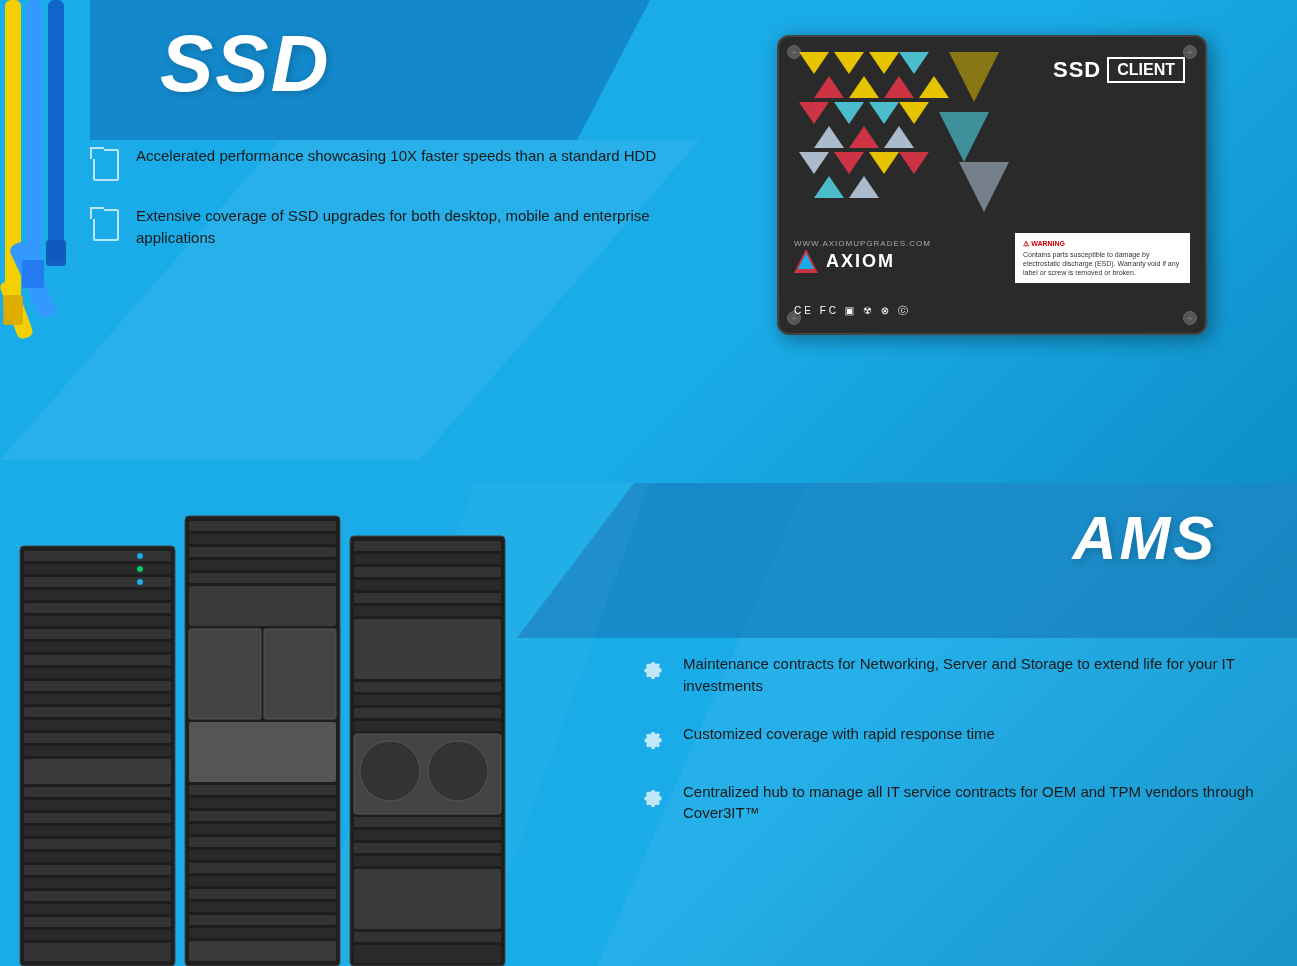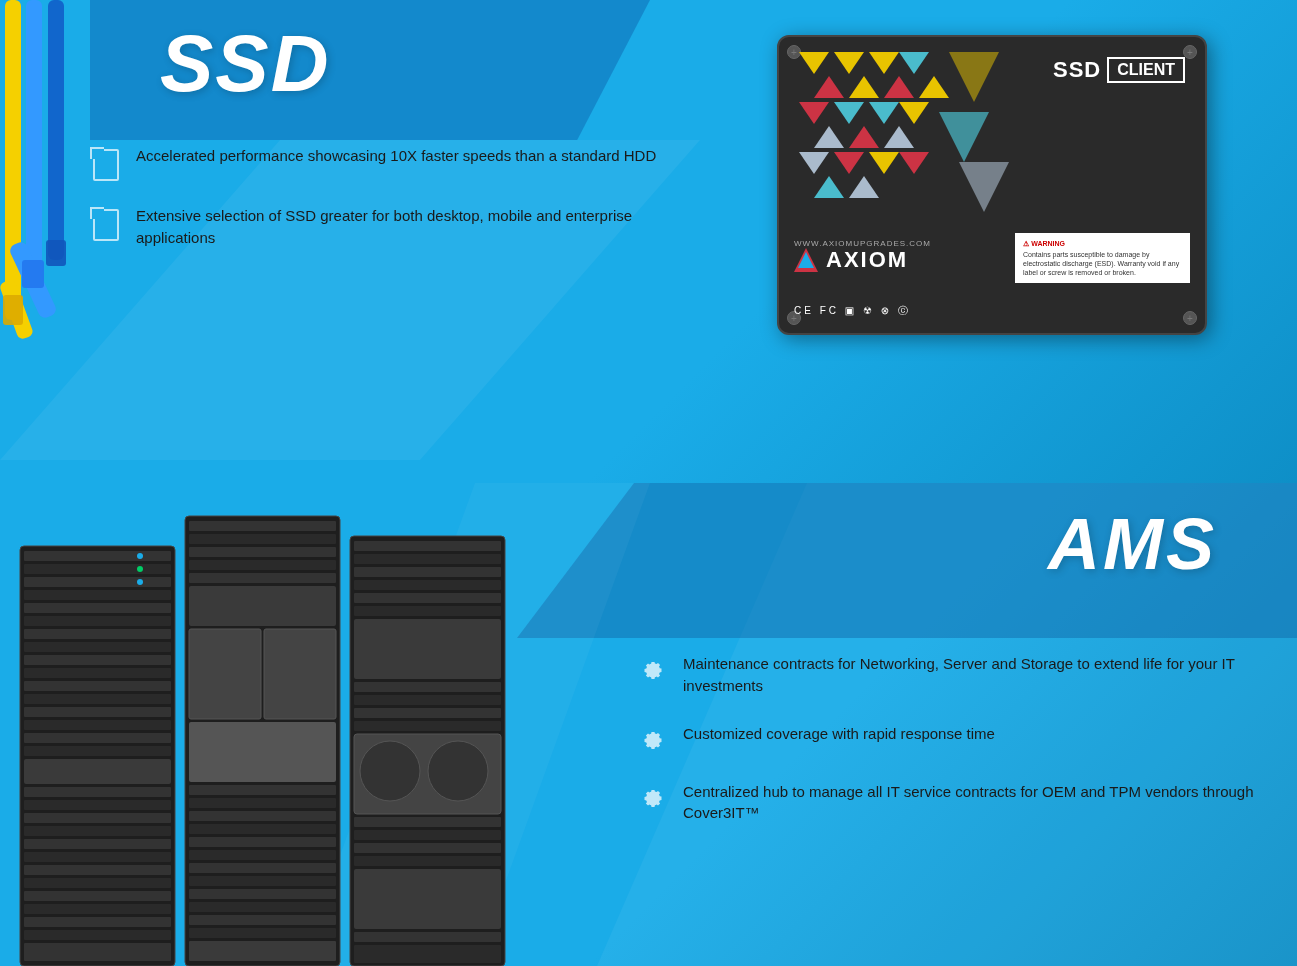--- a/index.html
+++ b/index.html
@@ -195,21 +195,21 @@
     
     .axiom-logo {
       position: absolute;
       bottom: 60px;
       left: 15px;
       display: flex;
       align-items: center;
       gap: 8px;
     }
     .axiom-text {
-      font-size: 22px;
+      font-size: 18px;
       font-weight: 900;
       color: white;
       letter-spacing: 2px;
     }
 
     
     .warning-label {
       position: absolute;
       bottom: 50px;
       right: 15px;
@@ -262,21 +262,21 @@
       width: 540px;
       height: 460px;
       z-index: 3;
     }
 
     
     .ams-title {
       position: absolute;
       top: 20px;
       right: 80px;
-      font-size: 72px;
+      font-size: 61px;
       font-weight: 900;
       color: white;
       letter-spacing: 3px;
       font-style: italic;
       z-index: 3;
       text-shadow: 2px 2px 8px rgba(0,0,0,0.2);
       margin-left: 40px;
     }
 
     
@@ -394,21 +394,21 @@
 
   <div class="ssd-title">SSD</div>
 
   <ul class="bullet-list">
     <li>
       <div class="bullet-icon"></div>
       <span class="bullet-text">Accelerated performance showcasing 10X faster speeds than a standard HDD</span>
     </li>
     <li>
       <div class="bullet-icon"></div>
-      <span class="bullet-text">Extensive selection of SSD greater for both desktop, mobile and enterprise applications</span>
+      <span class="bullet-text">Extensive coverage of SSD upgrades for both desktop, mobile and enterprise applications</span>
     </li>
   </ul>
 
   <div class="ssd-product">
     <div class="ssd-drive">
 
       <div class="screw" style="top:8px; left:8px;"></div>
       <div class="screw" style="top:8px; right:8px;"></div>
       <div class="screw" style="bottom:8px; left:8px;"></div>
       <div class="screw" style="bottom:8px; right:8px;"></div>

